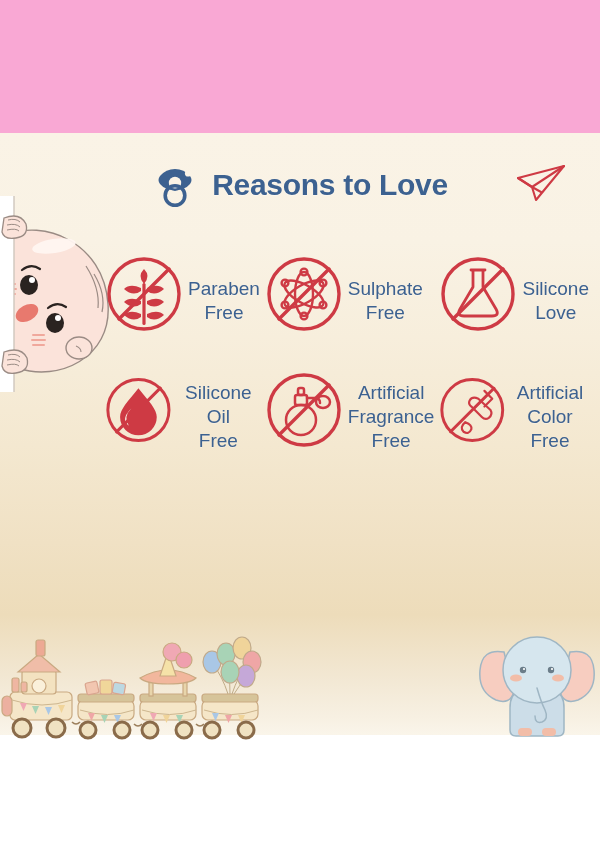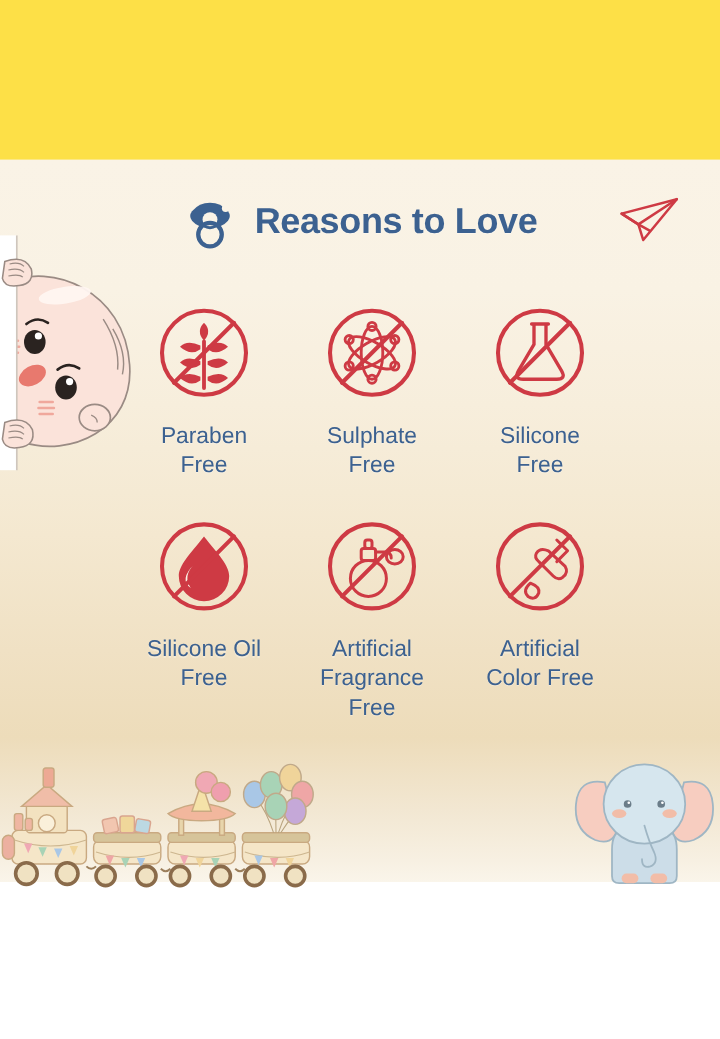--- a/index.html
+++ b/index.html
@@ -4,21 +4,21 @@
 <style>
   * { margin:0; padding:0; box-sizing:border-box; }
   html,body { width:600px; height:866px; }
   body {
     background:#ffffff;
     font-family:"Liberation Sans", sans-serif;
     overflow:hidden;
     position:relative;
   }
 
-  #stage { position:absolute; inset:0; width:600px; height:688px; background:#fde047; }
+  #stage { position:absolute; inset:0; width:600px; height:688px; background:#f9a8d4; }
 
   
   .cream-panel{
     position:absolute;
     left:0; right:0;
     top:133px; height:602px;
     background:linear-gradient(180deg,
         #faf3e6 0%,
         #f9f2e4 18%,
         #f7eedc 34%,
@@ -48,21 +48,21 @@
   
   .grid{
     position:absolute;
     left:100px; top:250px; width:420px;
     display:grid;
     grid-template-columns:repeat(3, 1fr);
     grid-template-rows:auto auto;
     row-gap:28px;
     column-gap:0px;
   }
-  .cell{ display:flex; flex-direction:column; align-items:center; }
+  .cell{ display:flex; flex-direction:row; align-items:center; }
   .badge{ width:88px; height:88px; display:block; }
   .cell-label{
     margin-top:14px;
     font-size:19px; line-height:1.27;
     color:#3c6190; text-align:center; white-space:pre-line;
     text-shadow:0 1px 0 rgba(255,255,255,0.3);
   }
 
   
   .baby{ position:absolute; left:0px; top:196px; width:118px; height:196px; }
@@ -195,21 +195,21 @@
     <div class="cell">
       <svg class="badge" viewBox="0 0 88 88">
         <circle cx="44" cy="44" r="35" fill="none" stroke="#ce3a44" stroke-width="3.4"></circle>
         <g fill="none" stroke="#ce3a44" stroke-width="2.8" stroke-linejoin="round" stroke-linecap="round">
           <path d="M37 20 h14"></path>
           <path d="M39 21 v16 L26 59 q-4 7 4 7 h28 q8 0 4 -7 L49 37 V21"></path>
         </g>
         <line x1="19" y1="69" x2="69" y2="19" stroke="#ce3a44" stroke-width="3.4" stroke-linecap="round"></line>
       </svg>
       <div class="cell-label">Silicone
-Free</div>
+Love</div>
     </div>
 
     <div class="cell">
       <svg class="badge" viewBox="0 0 88 88">
         <circle cx="44" cy="44" r="35" fill="none" stroke="#ce3a44" stroke-width="3.4"></circle>
         <path d="M44 19 C 56 34, 65 43, 65 52 a21 21 0 0 1 -42 0 C 23 43, 32 34, 44 19 Z" fill="#ce3a44"></path>
         <path d="M36 42 q-10 10 -3 20 q-10 -7 3 -20 Z" fill="#faf3e6"></path>
         <line x1="19" y1="69" x2="69" y2="19" stroke="#ce3a44" stroke-width="3.4" stroke-linecap="round"></line>
       </svg>
       <div class="cell-label">Silicone Oil

